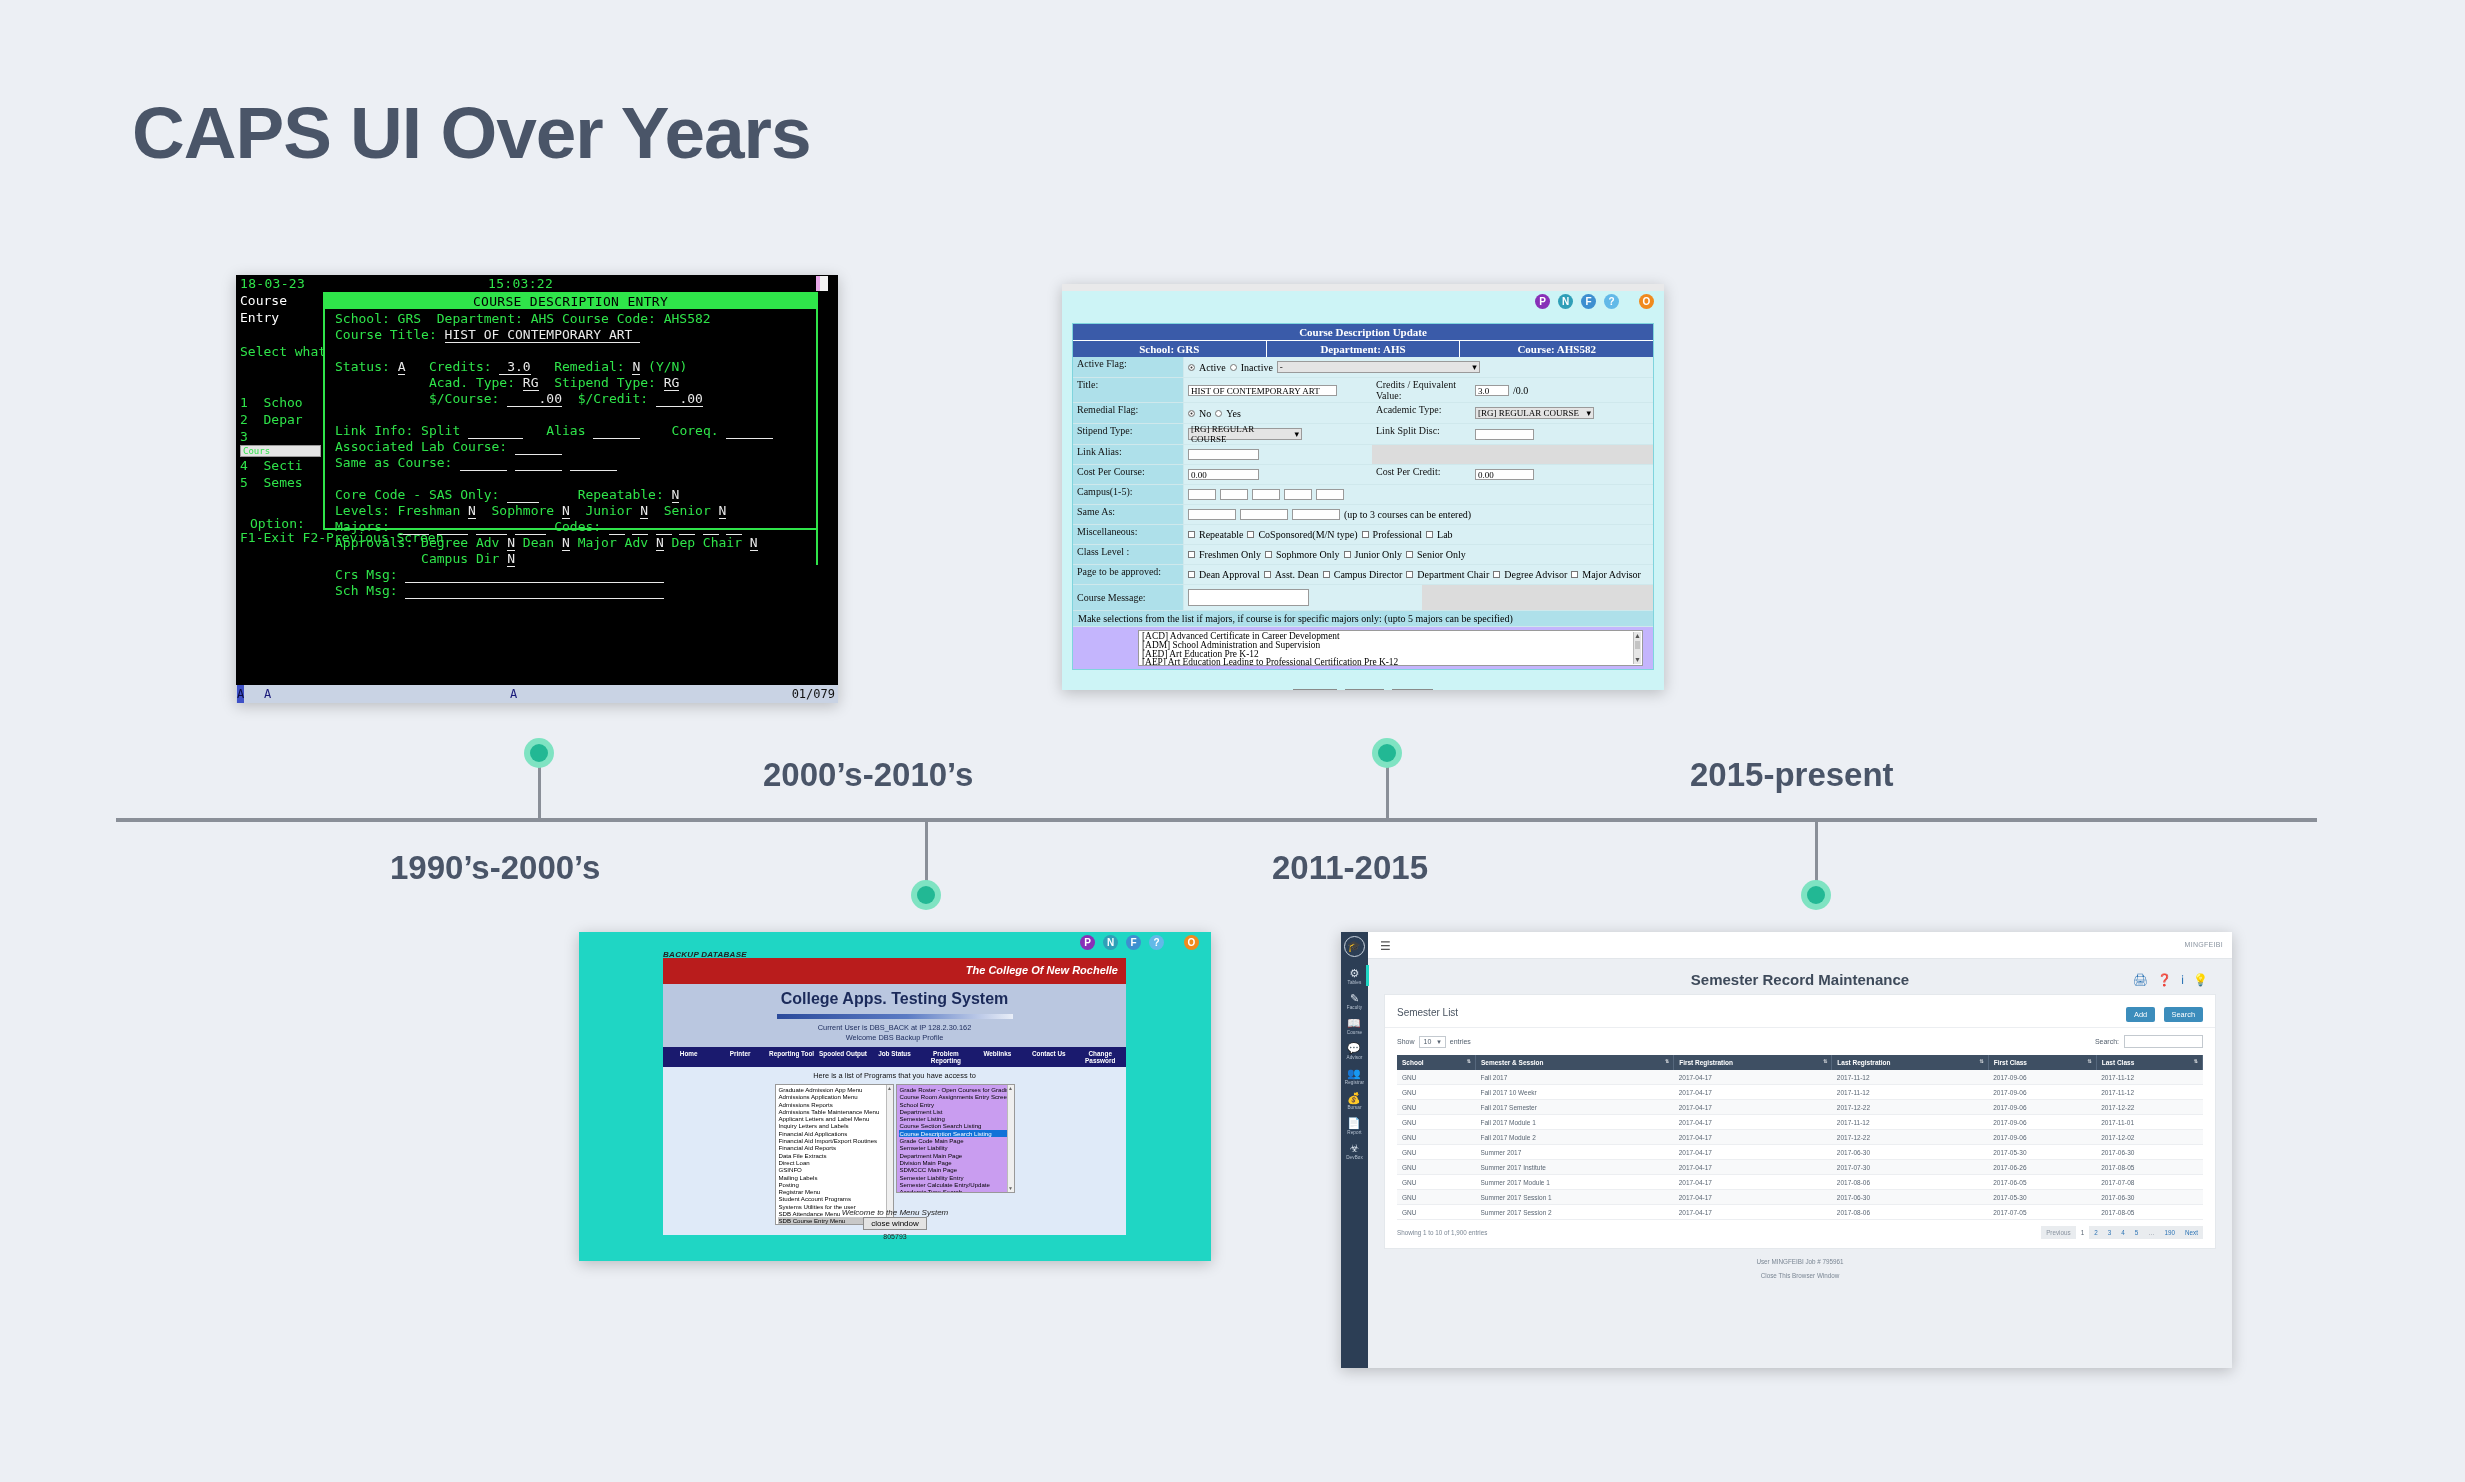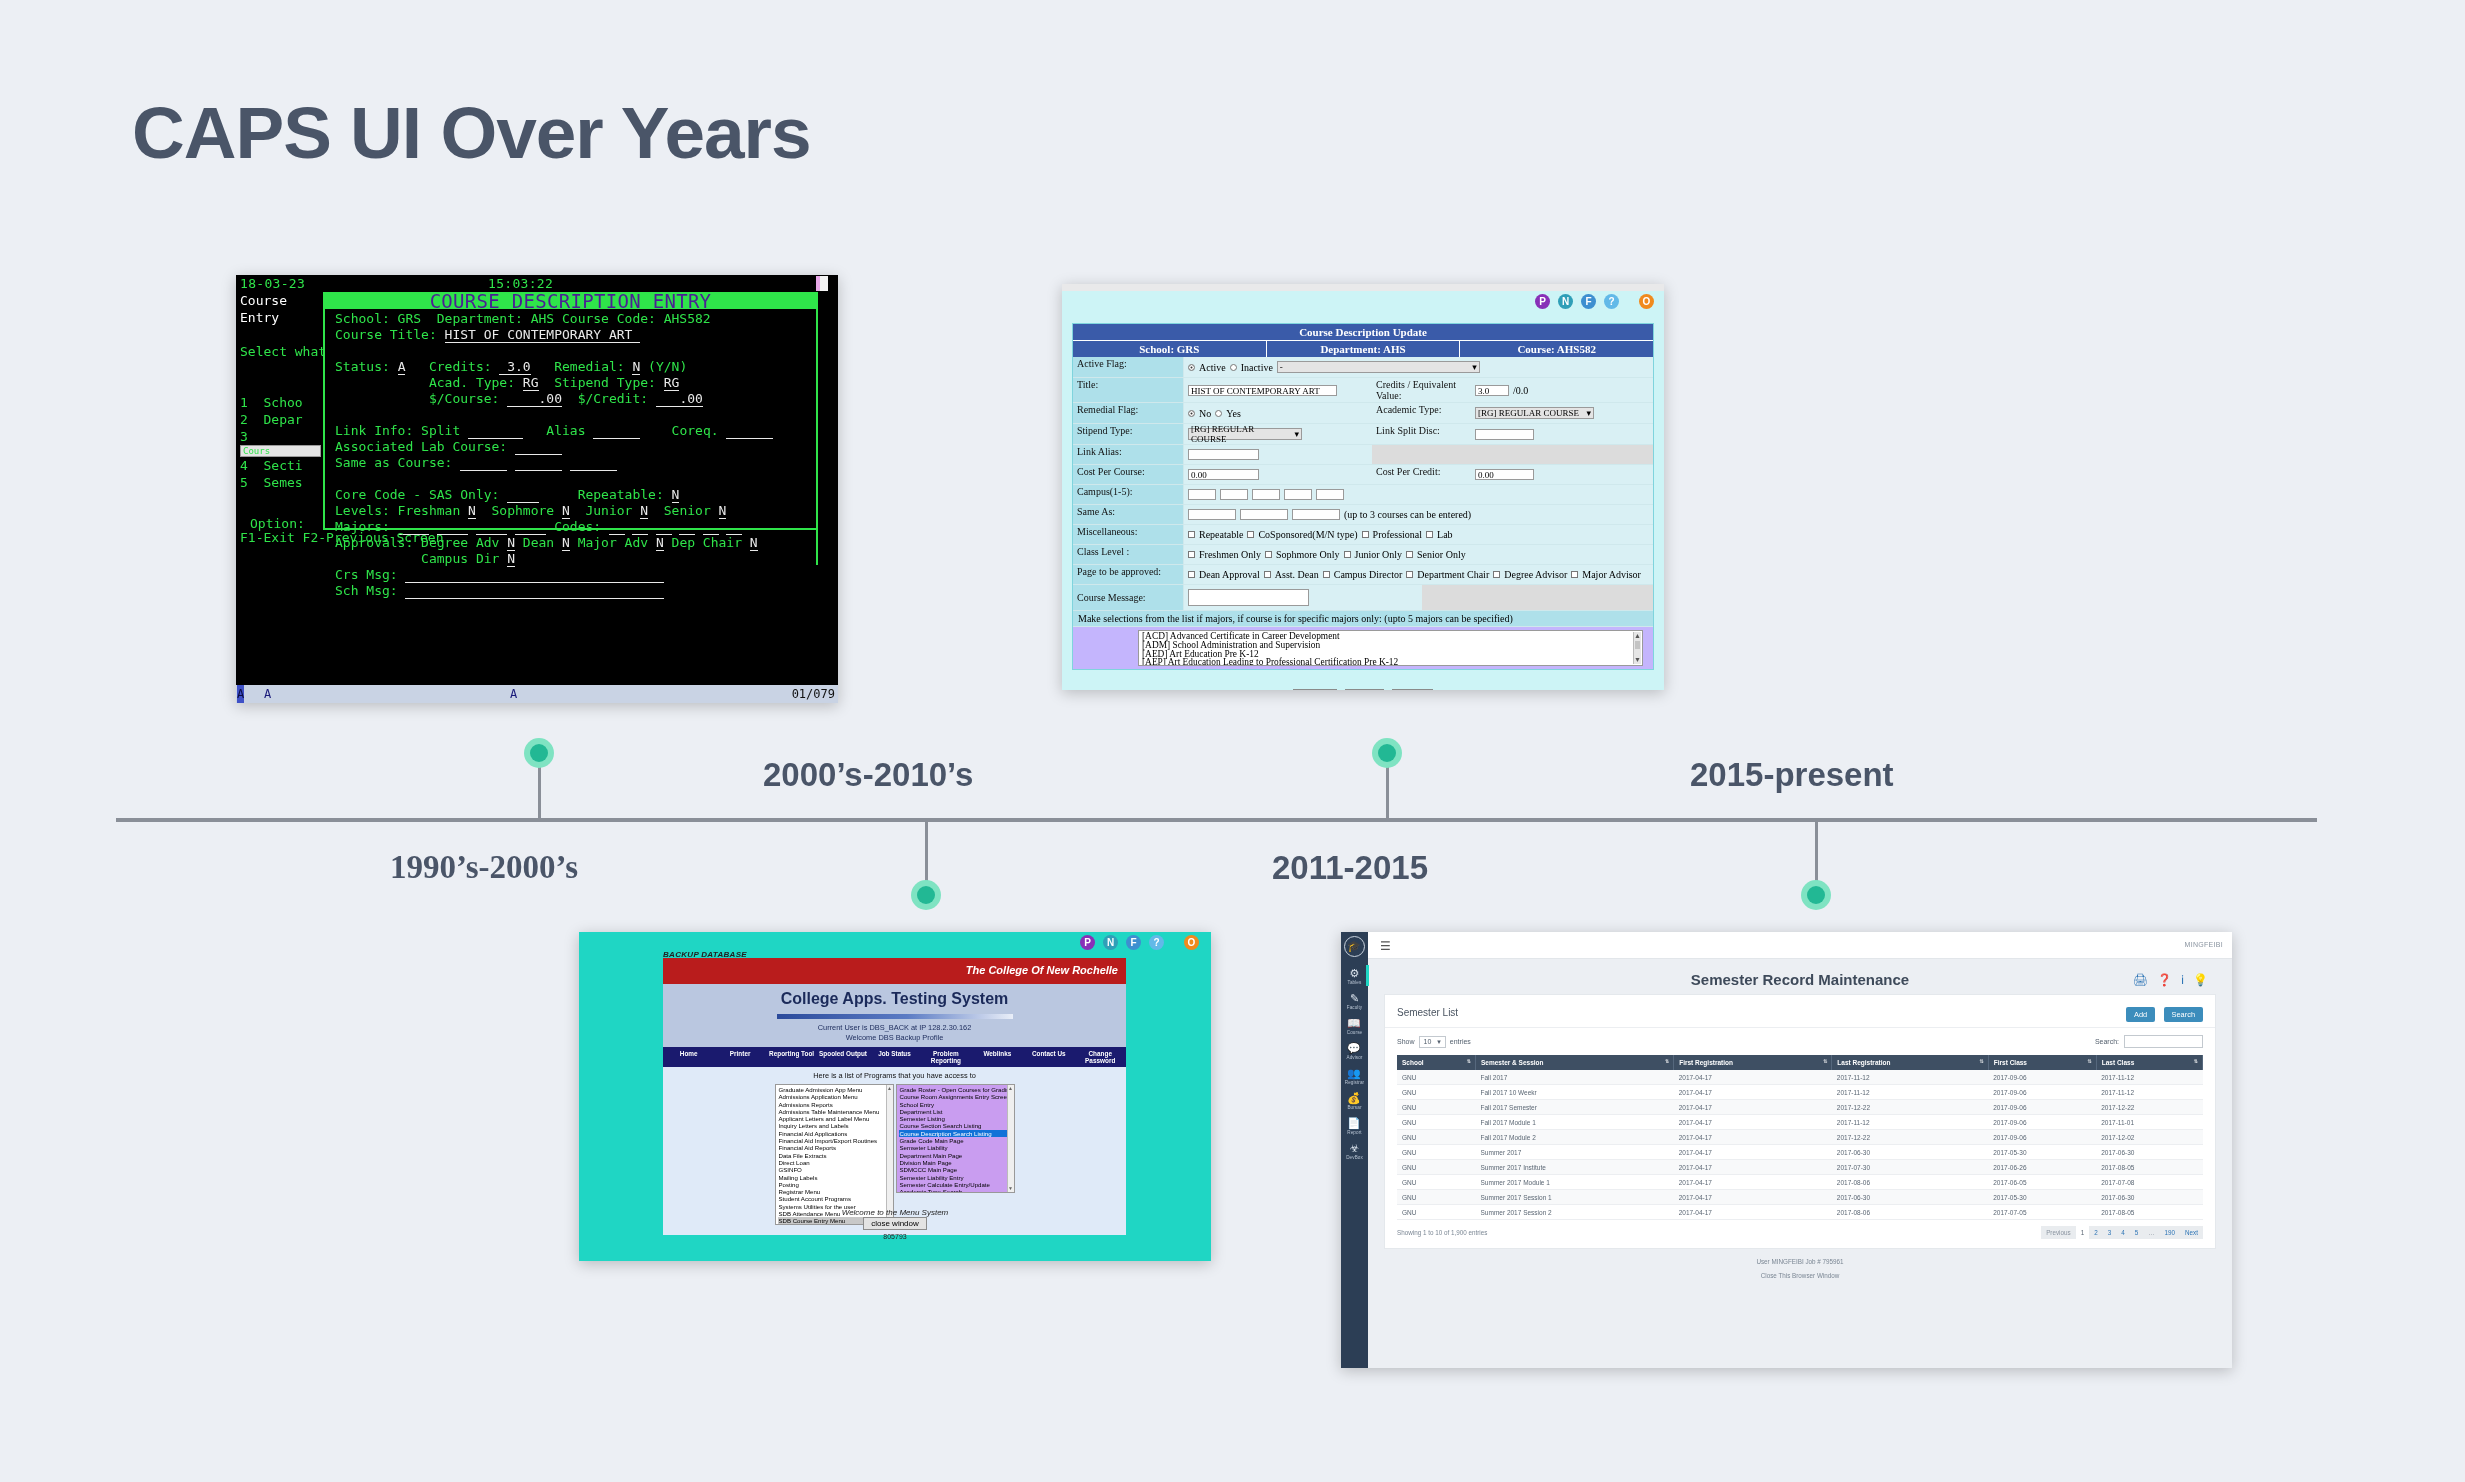--- a/index.html
+++ b/index.html
@@ -60,21 +60,21 @@
     color:#2fe44a; font-size:13px; line-height:17px;
   }
   #term-left .hdr { color:#ffffff; padding-left:4px; }
   .term-menu-row { padding-left:4px; white-space:pre; }
 
   #term-green-frame {
     position:absolute; left:87px; top:0; width:495px; height:238px;
     background:#2fe44a; padding:2px;
   }
   #term-green-title {
-    height:15px; color:#4c1d95; font-size:19px; line-height:15px; text-align:center;
+    height:15px; color:#000000; font-size:13px; line-height:15px; text-align:center;
     letter-spacing:0.3px;
   }
   #term-inner {
     background:#000; height:219px; color:#2fe44a; font-size:13px; line-height:16px;
     padding:2px 0 0 10px; white-space:pre;
   }
   #term-inner .u { border-bottom:1px solid #e9e9e9; color:#e9e9e9; }
   #term-inner .blank { border-bottom:1px solid #e9e9e9; color:transparent; }
 
   #term-fkeys {
@@ -230,21 +230,21 @@
 </style>
 </head>
 <body>
 
 <div id="page-title">CAPS UI Over Years</div>
 
 <div id="timeline-axis"></div>
 
 <div class="tl-stem" style="left:538px; top:753px; height:67px;"></div>
 <div class="tl-dot" style="left:524px; top:738px;"></div>
-<div class="tl-label" style="left:390px; top:849px;font-family:Liberation Serif, serif;">1990’s-2000’s</div>
+<div class="tl-label" style="left:390px; top:849px;">1990’s-2000’s</div>
 
 <div class="tl-stem" style="left:925px; top:820px; height:65px;"></div>
 <div class="tl-dot" style="left:911px; top:880px;"></div>
 <div class="tl-label" style="left:763px; top:756px;">2000’s-2010’s</div>
 
 <div class="tl-stem" style="left:1386px; top:753px; height:67px;"></div>
 <div class="tl-dot" style="left:1372px; top:738px;"></div>
 <div class="tl-label" style="left:1272px; top:849px;">2011-2015</div>
 
 <div class="tl-stem" style="left:1815px; top:820px; height:65px;"></div>

